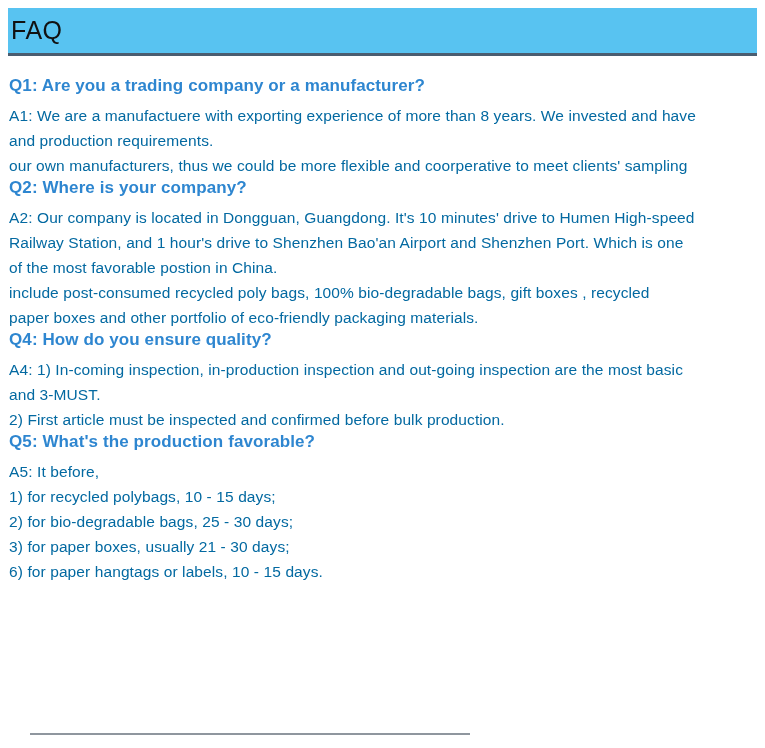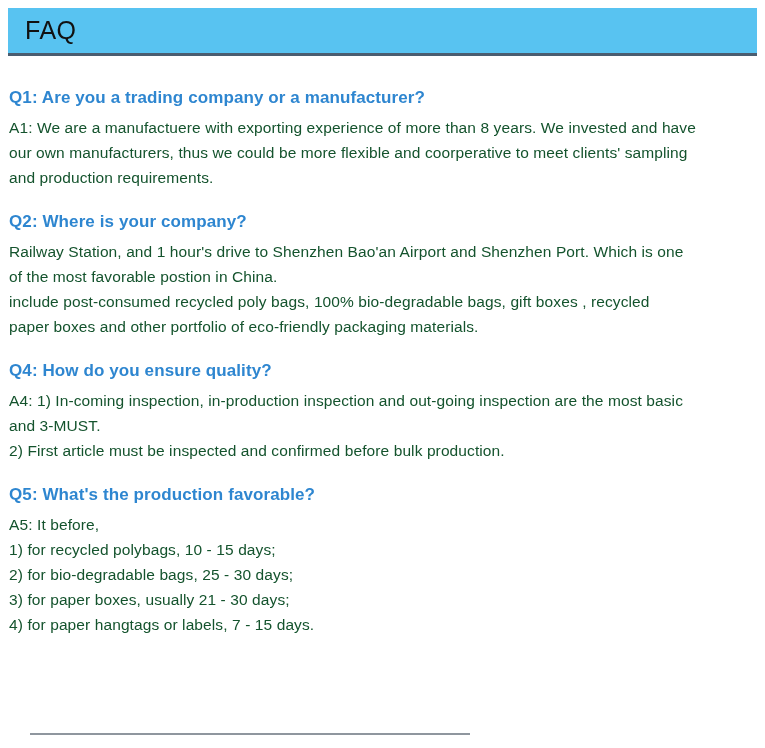--- a/index.html
+++ b/index.html
@@ -20,42 +20,41 @@
     height: 48px;
     background: #58c3f1;
     border-bottom: 3px solid #4a5d70;
     display: flex;
     align-items: center;
   }
   .faq-header .title {
     font-size: 25px;
     font-weight: 400;
     color: #111111;
-    padding-left: 17px;
+    padding-left: 3px;
     letter-spacing: 0.5px;
   }
   .content {
     padding: 0 10px 0 9px;
   }
   .faq-item .q {
     font-size: 17px;
     line-height: 19px;
     font-weight: 700;
     color: #2e86d0;
-    margin-top: 22px;
     margin-bottom: 8px;
     letter-spacing: 0.1px;
   }
   .faq-item:first-of-type .q {
-    margin-top: 32px;
+    margin-top: 20px;
   }
   .faq-item .a-line {
     font-size: 15.5px;
     line-height: 25px;
-    color: #14532d;
+    color: #0369a1;
     letter-spacing: 0.1px;
   }
   .partial-divider {
     position: absolute;
     left: 30px;
     top: 733px;
     width: 440px;
     height: 2px;
     background: #8f969e;
   }
@@ -68,28 +67,29 @@
   <div class="faq-header">
     <span class="title">FAQ</span>
   </div>
 
   <div class="content">
 
     <section class="faq-item">
       <h3 class="q">Q1: Are you a trading company or a manufacturer?</h3>
       <div class="a">
         <div class="a-line">A1: We are a manufactuere with exporting experience of more than 8 years. We invested and have</div>
+        <div class="a-line">and production requirements.</div>
         <div class="a-line">our own manufacturers, thus we could be more flexible and coorperative to meet clients' sampling</div>
-        <div class="a-line">and production requirements.</div>
       </div>
     </section>
 
     <section class="faq-item">
       <h3 class="q">Q2: Where is your company?</h3>
       <div class="a">
+        <div class="a-line">A2: Our company is located in Dongguan, Guangdong. It's 10 minutes' drive to Humen High-speed</div>
         <div class="a-line">Railway Station, and 1 hour's drive to Shenzhen Bao'an Airport and Shenzhen Port. Which is one</div>
         <div class="a-line">of the most favorable postion in China.</div>
       </div>
     </section>
 
     <section class="faq-item">
       <div class="a">
         <div class="a-line">include post-consumed recycled poly bags, 100% bio-degradable bags, gift boxes , recycled</div>
         <div class="a-line">paper boxes and other portfolio of eco-friendly packaging materials.</div>
       </div>
@@ -104,21 +104,21 @@
       </div>
     </section>
 
     <section class="faq-item">
       <h3 class="q">Q5: What's the production favorable?</h3>
       <div class="a">
         <div class="a-line">A5: It before,</div>
         <div class="a-line">1) for recycled polybags, 10 - 15 days;</div>
         <div class="a-line">2) for bio-degradable bags, 25 - 30 days;</div>
         <div class="a-line">3) for paper boxes, usually 21 - 30 days;</div>
-        <div class="a-line">4) for paper hangtags or labels, 7 - 15 days.</div>
+        <div class="a-line">6) for paper hangtags or labels, 10 - 15 days.</div>
       </div>
     </section>
 
   </div>
 
   <div class="partial-divider"></div>
 
 </div>
 
 </body></html>

